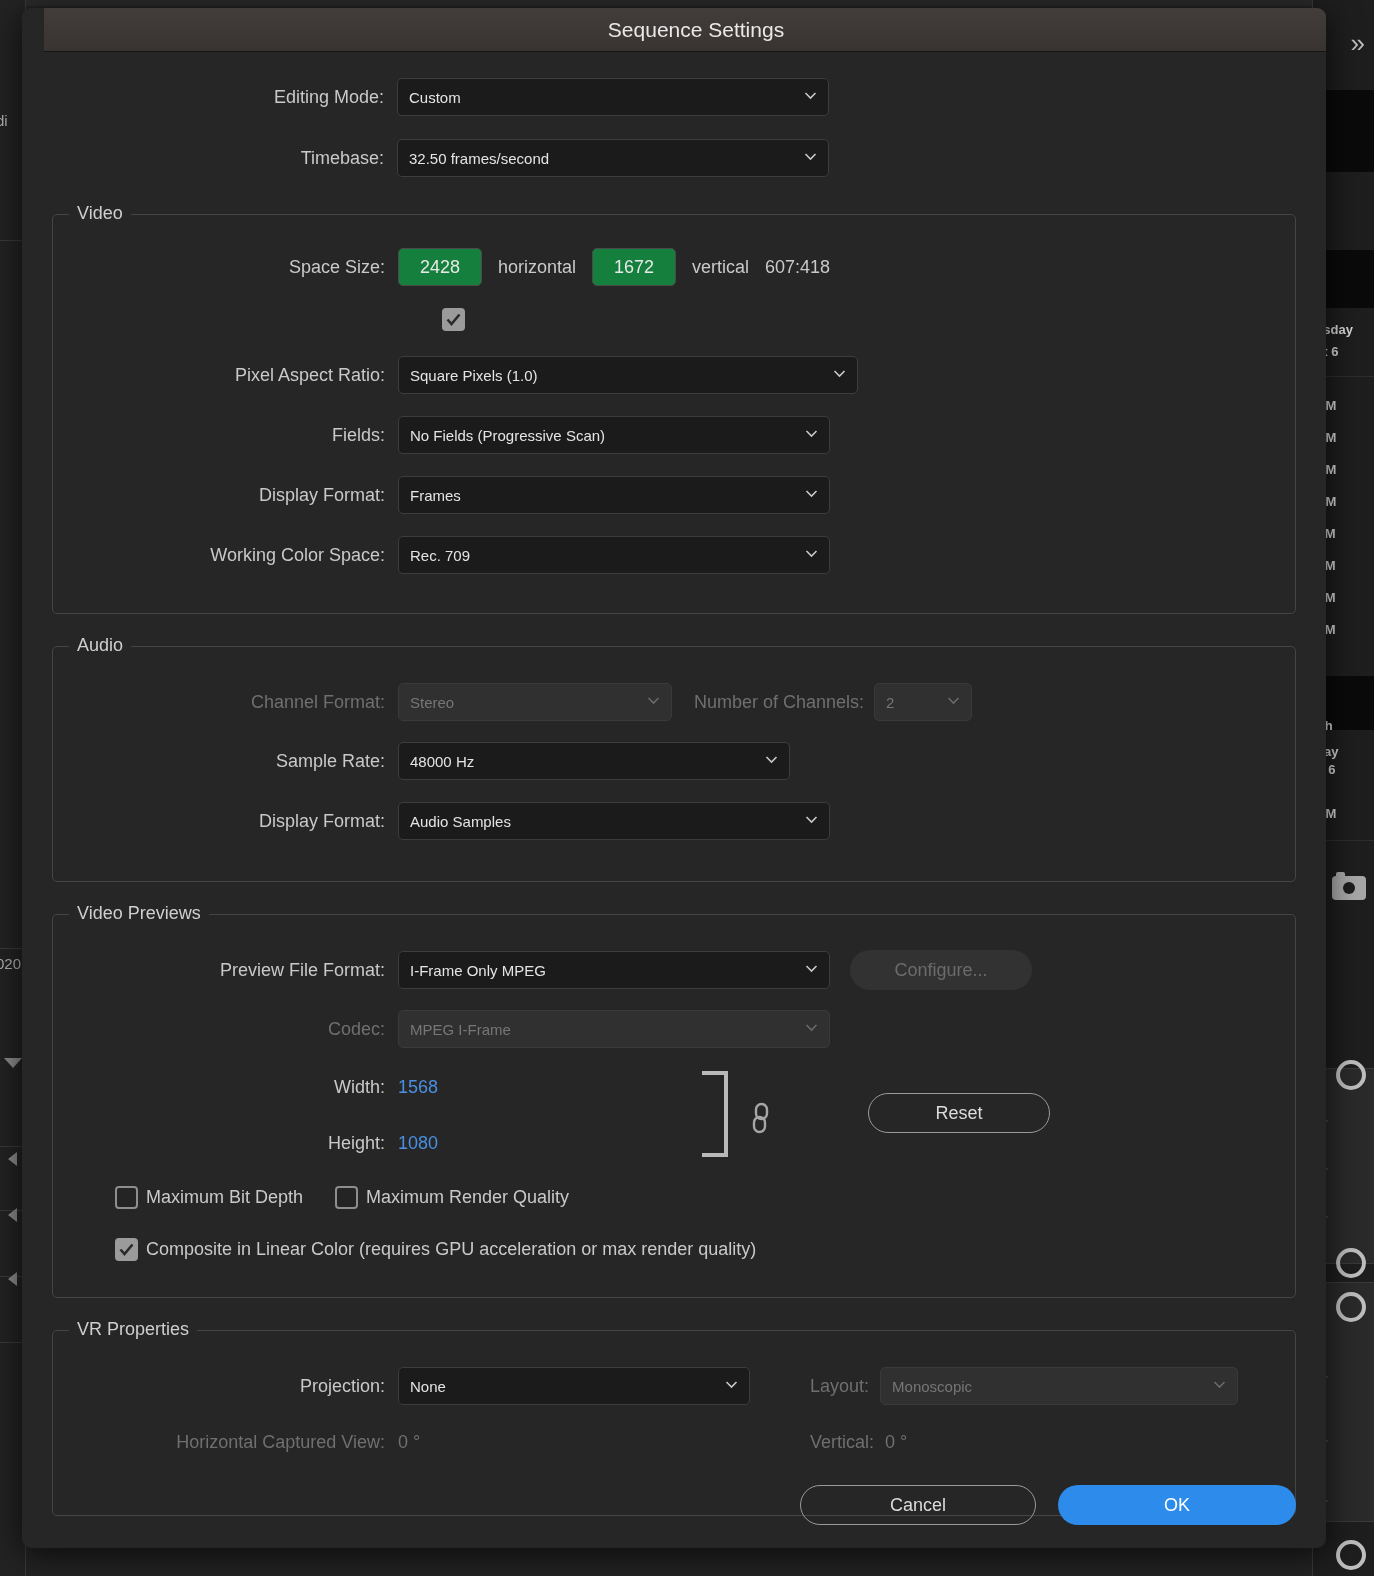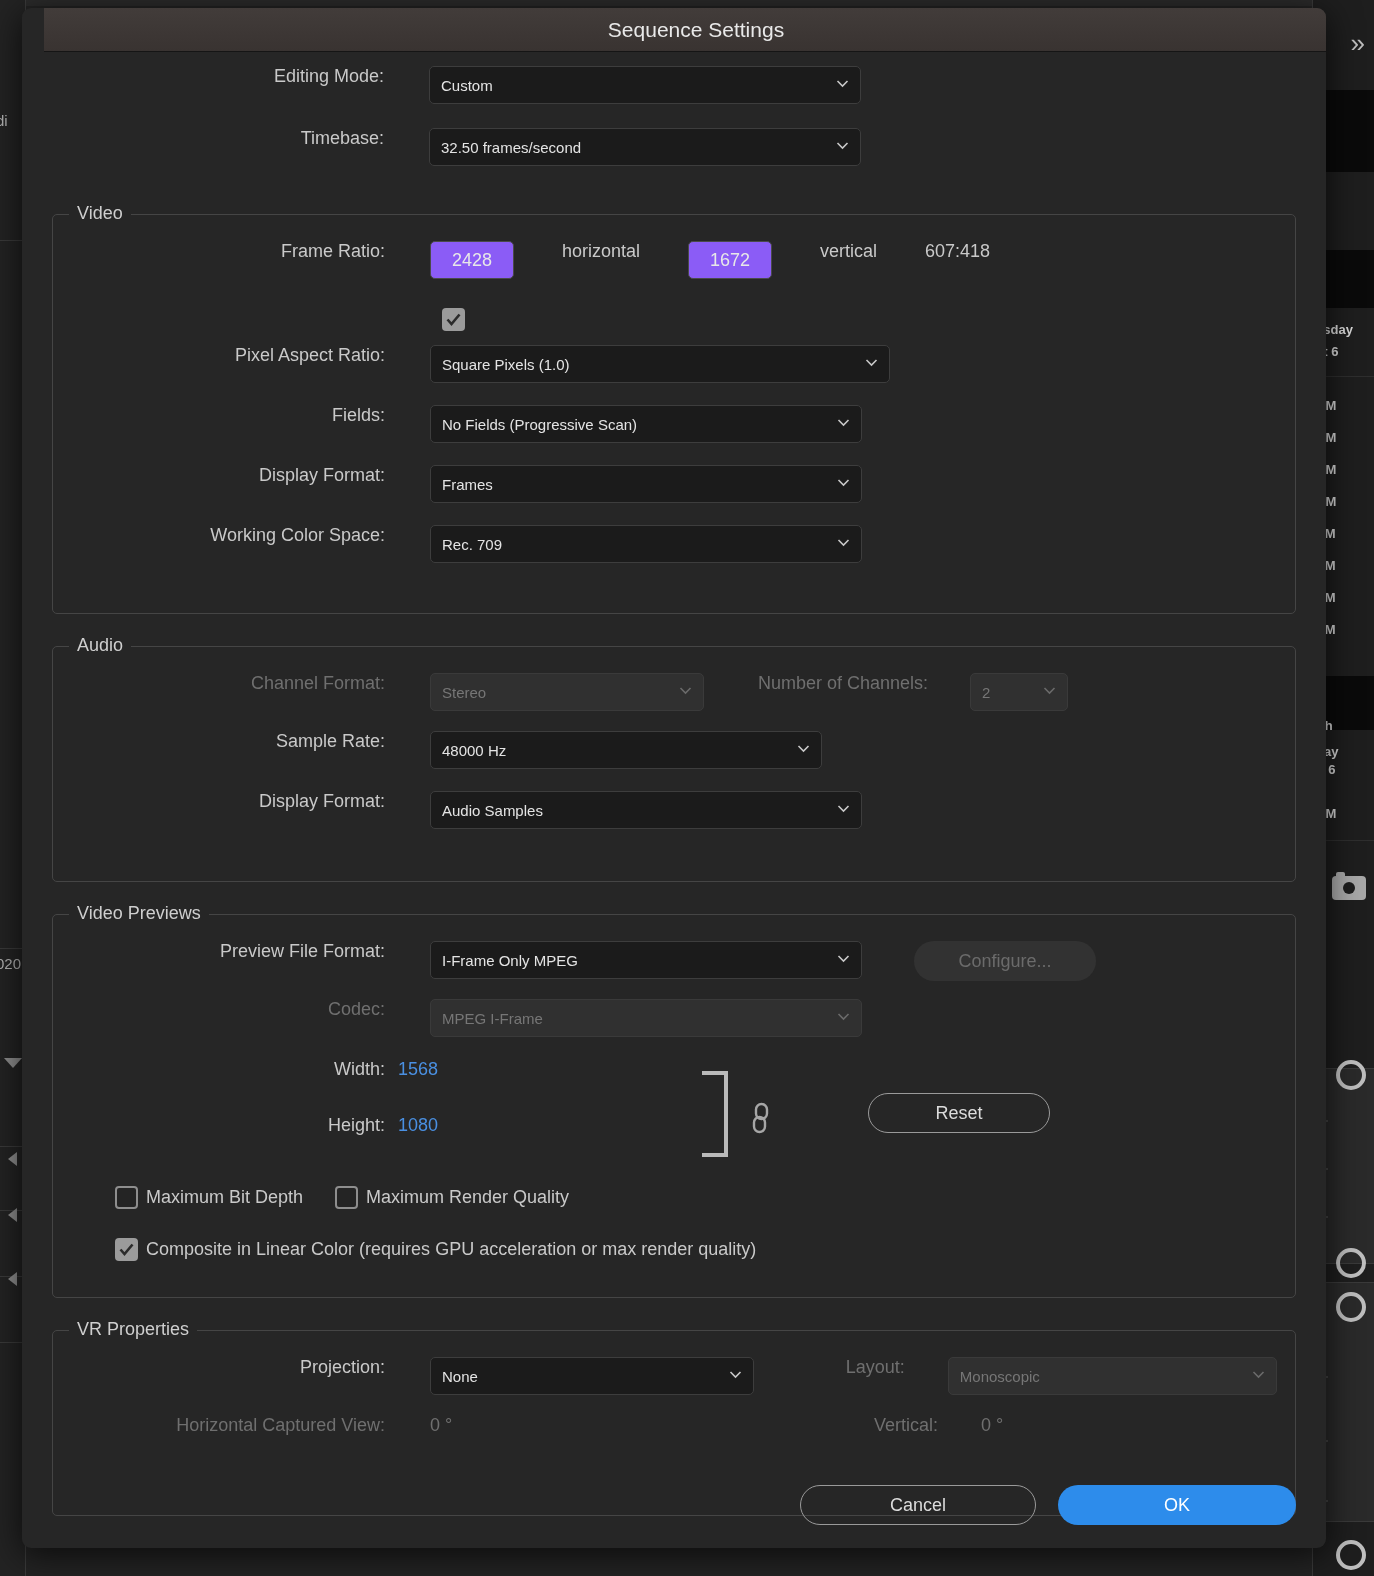--- a/index.html
+++ b/index.html
@@ -79,21 +79,21 @@
     height: 44px; width: 100%;
     background: linear-gradient(#423c3a, #393331);
     border-bottom: 1px solid #151515;
     display: flex; align-items: center; justify-content: center; margin-left: 22px;
   }
   .title-text { color: #e9e9e9; font-size: 21px; }
 
   .body { position: relative; padding: 0 30px; }
 
   
-  .row { display: flex; align-items: flex-start; height: 40px; gap: 32px; }
+  .row { display: flex; align-items: center; height: 40px; }
   .label {
     color: #c9c9c9; font-size: 18px; text-align: right;
     padding-right: 13px; flex: 0 0 auto;
   }
   .label.dim { color: #6f6f6f; }
 
   
   .select {
     position: relative; height: 38px; background: #1b1b1b;
     border: 1px solid #3d3d3d; border-radius: 5px;
@@ -105,21 +105,21 @@
     background: #303030; border-color: #3a3a3a; color: #767676;
   }
   .chev {
     position: absolute; right: 11px; top: 50%;
     width: 13px; height: 13px; margin-top: -8px;
   }
   .chev svg { display:block; }
 
   
   .numbox {
-    height: 38px; background: #8b5cf6; border: 1px solid #4a4a4a;
+    height: 38px; background: #15803d; border: 1px solid #4a4a4a;
     border-radius: 5px; color: #e8e8e8; font-size: 18px;
     display:flex; align-items:center; justify-content:center;
     padding: 0 10px; min-width: 84px;
   }
 
   .plain { color:#c9c9c9; font-size:18px; }
   .plain.dim { color:#6f6f6f; }
   .hot { color: #4a90e2; font-size: 18px; }
 
   
@@ -263,21 +263,21 @@
             <path d="M1.5 4 L6.5 9 L11.5 4" fill="none" stroke="#c8c8c8" stroke-width="1.6"></path>
           </svg>
         </span>
       </div>
     </div>
 
     <div class="group" style="margin-top:26px; padding-bottom:28px">
       <div class="group-title">Video</div>
 
       <div class="row" style="height:52px">
-        <div class="label" style="width:327px">Frame Ratio:</div>
+        <div class="label" style="width:327px">Space Size:</div>
         <div class="numbox" style="width:84px">2428</div>
         <div class="plain" style="margin:0 16px">horizontal</div>
         <div class="numbox" style="width:84px">1672</div>
         <div class="plain" style="margin:0 16px">vertical</div>
         <div class="plain">607:418</div>
       </div>
 
       <div class="cbrow" style="height:52px; padding-left:371px">
         <span class="cb on">
           <svg width="17" height="17" viewBox="0 0 17 17">

